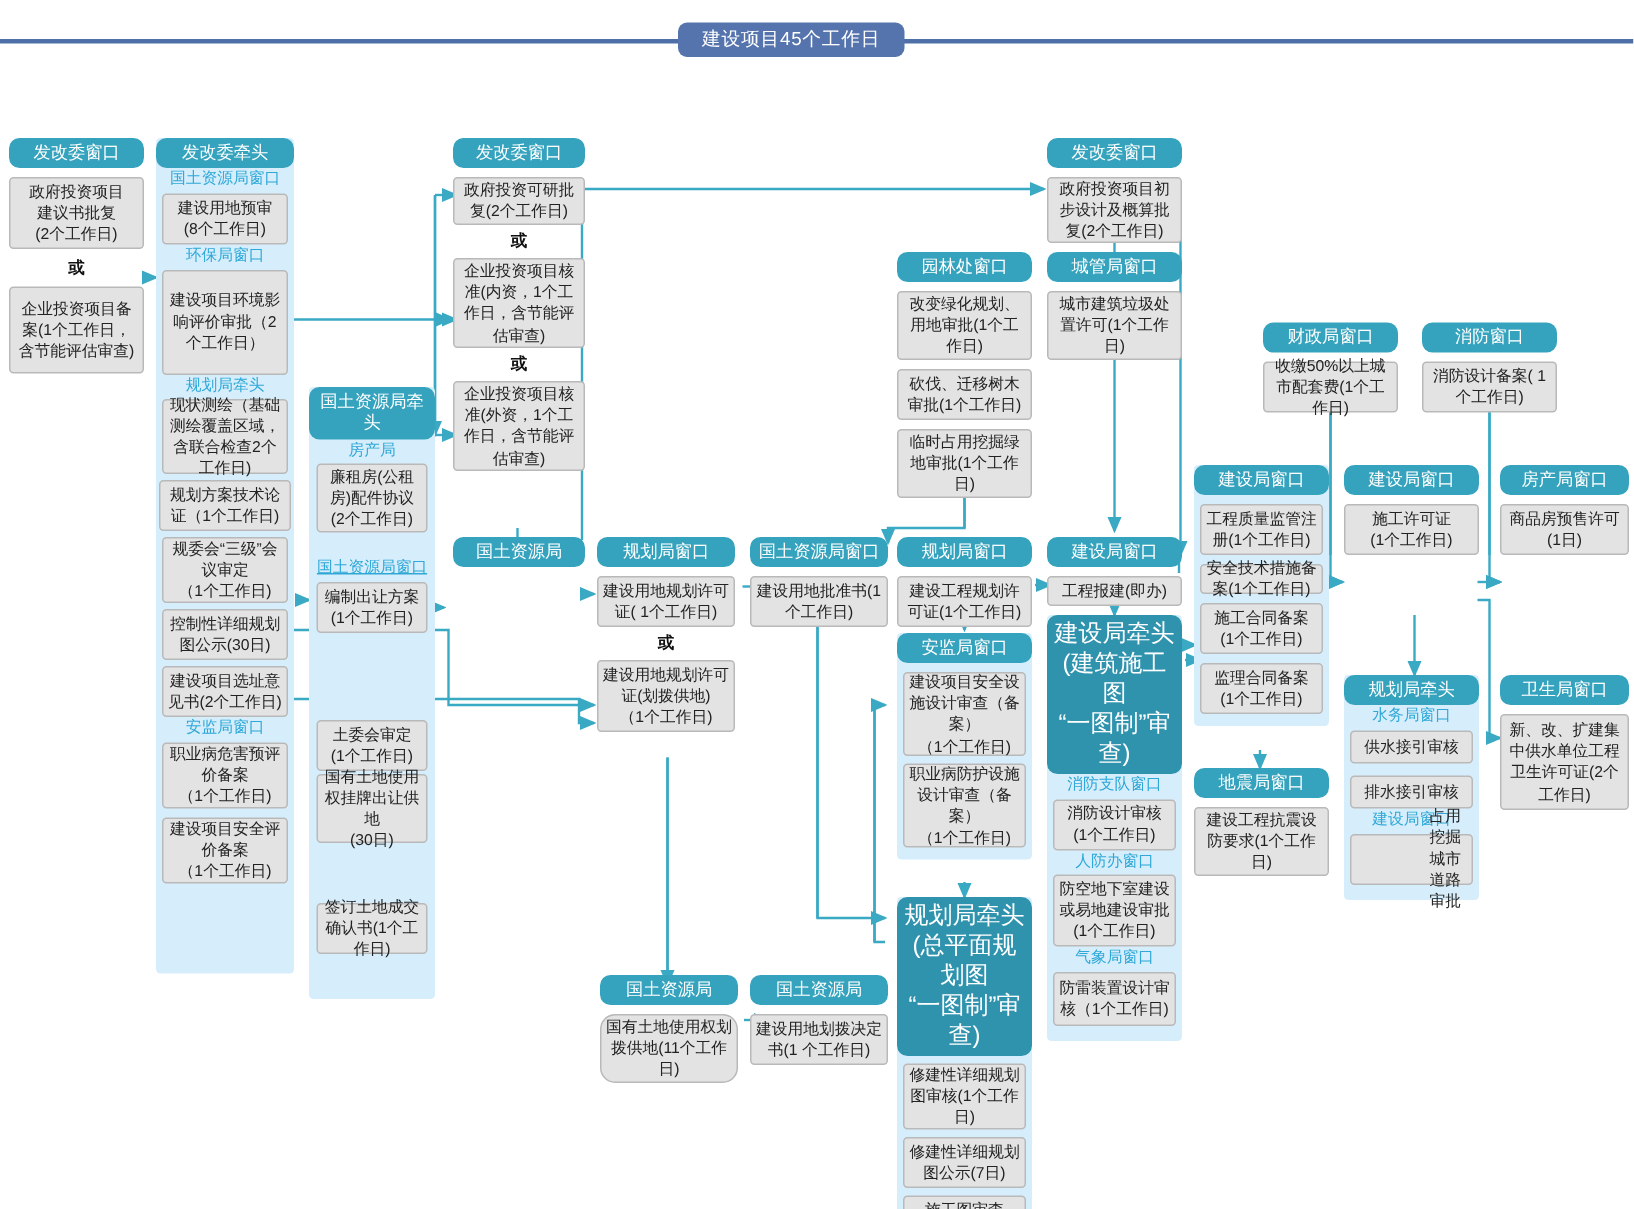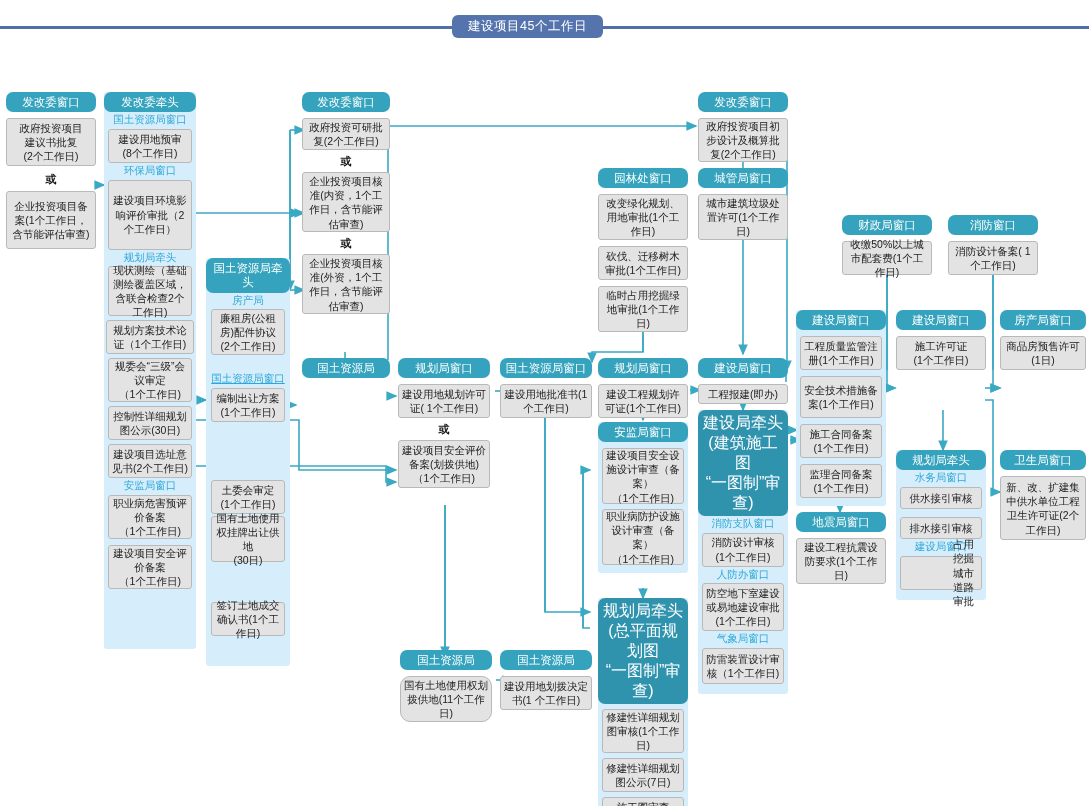--- a/index.html
+++ b/index.html
@@ -222,21 +222,21 @@
     <div class="box" style="height:60px;display:flex;align-items:center;justify-content:center;">企业投资项目核准(内资，1个工作日，含节能评估审查)</div>
     <div class="orlabel" style="margin:6px 0 5px;">或</div>
     <div class="box" style="height:60px;display:flex;align-items:center;justify-content:center;">企业投资项目核准(外资，1个工作日，含节能评估审查)</div>
   </div>
   <div class="freehdr" style="left:302px;top:358px;width:88px;">国土资源局</div>
 
   <div class="grp" style="left:398px;top:358px;width:92px;">
     <div class="hdr">规划局窗口</div>
     <div class="box" style="margin-top:6px;height:34px;display:flex;align-items:center;justify-content:center;">建设用地规划许可证( 1个工作日)</div>
     <div class="orlabel" style="margin:6px 0 5px;">或</div>
-    <div class="box" style="height:48px;display:flex;align-items:center;justify-content:center;">建设项目安全评价备案(划拨供地)
+    <div class="box" style="height:48px;display:flex;align-items:center;justify-content:center;">建设用地规划许可证(划拨供地)
 （1个工作日)</div>
   </div>
 
   <div class="grp" style="left:500px;top:358px;width:92px;">
     <div class="hdr">国土资源局窗口</div>
     <div class="box" style="margin-top:6px;height:34px;display:flex;align-items:center;justify-content:center;">建设用地批准书(1个工作日)</div>
   </div>
 
   <div class="grp" style="left:400px;top:650px;width:92px;">
     <div class="hdr">国土资源局</div>
@@ -312,21 +312,21 @@
   </div>
 
   <div class="grp" style="left:948px;top:215px;width:90px;">
     <div class="hdr">消防窗口</div>
     <div class="box" style="margin-top:6px;height:34px;display:flex;align-items:center;justify-content:center;">消防设计备案( 1个工作日)</div>
   </div>
 
   <div class="grp panel" style="left:796px;top:310px;width:90px;padding-bottom:8px;">
     <div class="hdr">建设局窗口</div>
     <div class="box" style="margin:6px 4px 0;height:34px;display:flex;align-items:center;justify-content:center;">工程质量监管注册(1个工作日)</div>
-    <div class="box" style="margin:6px 4px 0;height:42px;display:flex;align-items:center;justify-content:center;">安全技术措施备案(1个工作日)</div>
+    <div class="box" style="margin:6px 4px 0;height:20px;display:flex;align-items:center;justify-content:center;">安全技术措施备案(1个工作日)</div>
     <div class="box" style="margin:6px 4px 0;height:34px;display:flex;align-items:center;justify-content:center;">施工合同备案
 (1个工作日)</div>
     <div class="box" style="margin:6px 4px 0;height:34px;display:flex;align-items:center;justify-content:center;">监理合同备案
 (1个工作日)</div>
   </div>
 
   <div class="grp" style="left:796px;top:512px;width:90px;">
     <div class="hdr">地震局窗口</div>
     <div class="box" style="margin-top:6px;height:46px;display:flex;align-items:center;justify-content:center;">建设工程抗震设防要求(1个工作日)</div>
   </div>

